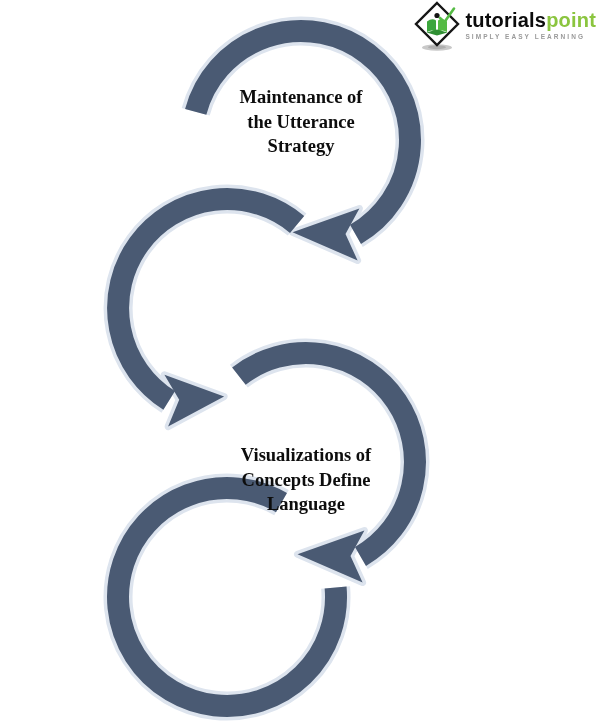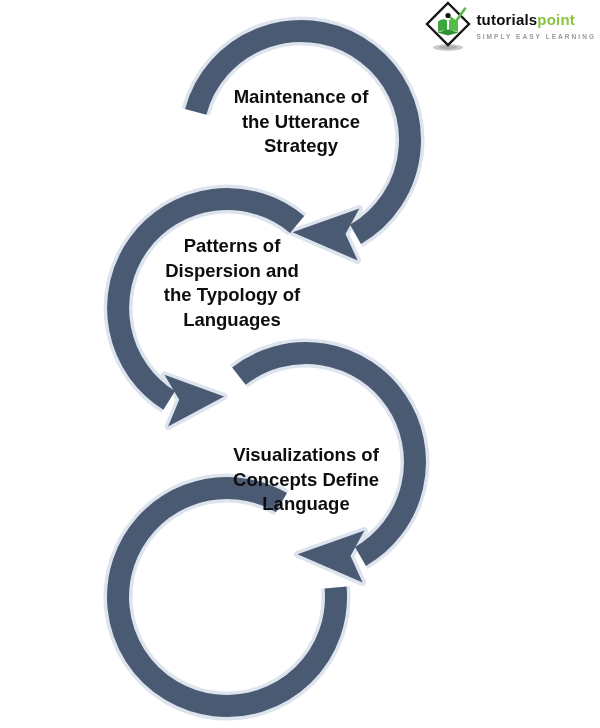--- a/index.html
+++ b/index.html
@@ -6,27 +6,28 @@
   .canvas{
     position:relative;width:600px;height:728px;background:#ffffff;overflow:hidden;
     font-family:"Liberation Sans",sans-serif;
   }
   #arrows{position:absolute;left:0;top:0;}
   .step-label{
     position:absolute;transform:translate(-50%,-50%);
     white-space:pre-line;text-align:center;
     font-weight:bold;font-size:18.5px;line-height:24.5px;color:#0d0d0d;
     width:240px;
+    font-family:Liberation Serif, serif;
   }
   
   .logo{
     position:absolute;top:1px;right:4px;display:flex;align-items:flex-start;
   }
   .logo-text{margin-left:2px;margin-top:9px;}
-  .brand{font-weight:bold;font-size:15px;letter-spacing:0.2px;line-height:20px;}
+  .brand{font-weight:bold;font-size:20px;letter-spacing:0.2px;line-height:20px;}
   .brand .b1{color:#0c0c0c;}
   .brand .b2{color:#8bc53f;}
   .tagline{
     font-size:6.5px;color:#9a9a9a;letter-spacing:2.05px;margin-top:3px;font-weight:bold;
   }
 </style>
 </head>
 <body>
 
 <div class="canvas">
@@ -53,24 +54,20 @@
       <g>
         <path d="M 335.6 587.5 A 109 109 0 1 1 281.5 502.6" fill="none" stroke="#dde4ee" stroke-width="29"></path>
         <path d="M 335.6 587.5 A 109 109 0 1 1 281.5 502.6" fill="none" stroke="#4a5a73" stroke-width="22"></path>
       </g>
     </svg>
 
   <div class="step-label" style="left:301px;top:122px;">Maintenance of
 the Utterance
 Strategy</div>
 
-  <div class="step-label" style="left:232px;top:283px;">Patterns of
-Dispersion and
-the Typology of
-Languages</div>
 
   <div class="step-label" style="left:306px;top:441px;margin-top:39px;">Visualizations of
 Concepts Define
 Language</div>
 
 
   <div class="logo">
     <svg width="50" height="52" viewBox="0 0 50 52">
       <ellipse cx="24" cy="46.5" rx="15" ry="3.2" fill="#c9c9c9"></ellipse>
       <ellipse cx="24" cy="46.2" rx="9" ry="2" fill="#aeaeae"></ellipse>

